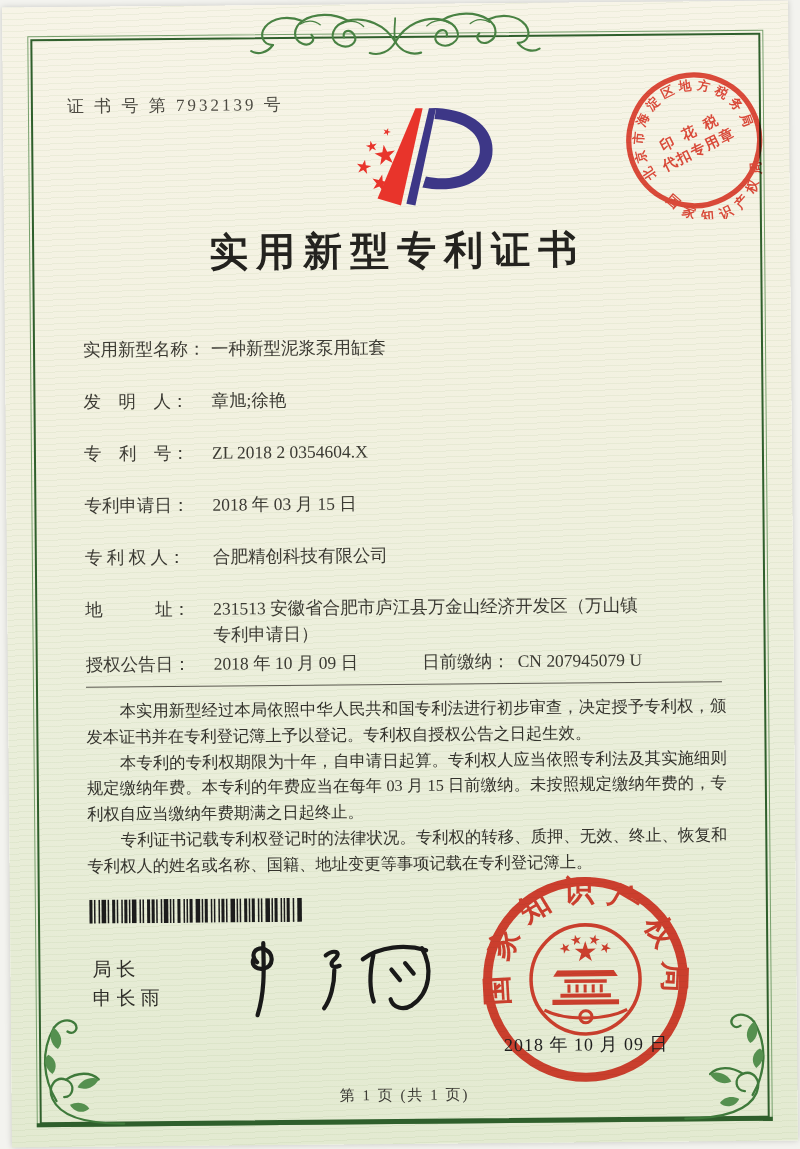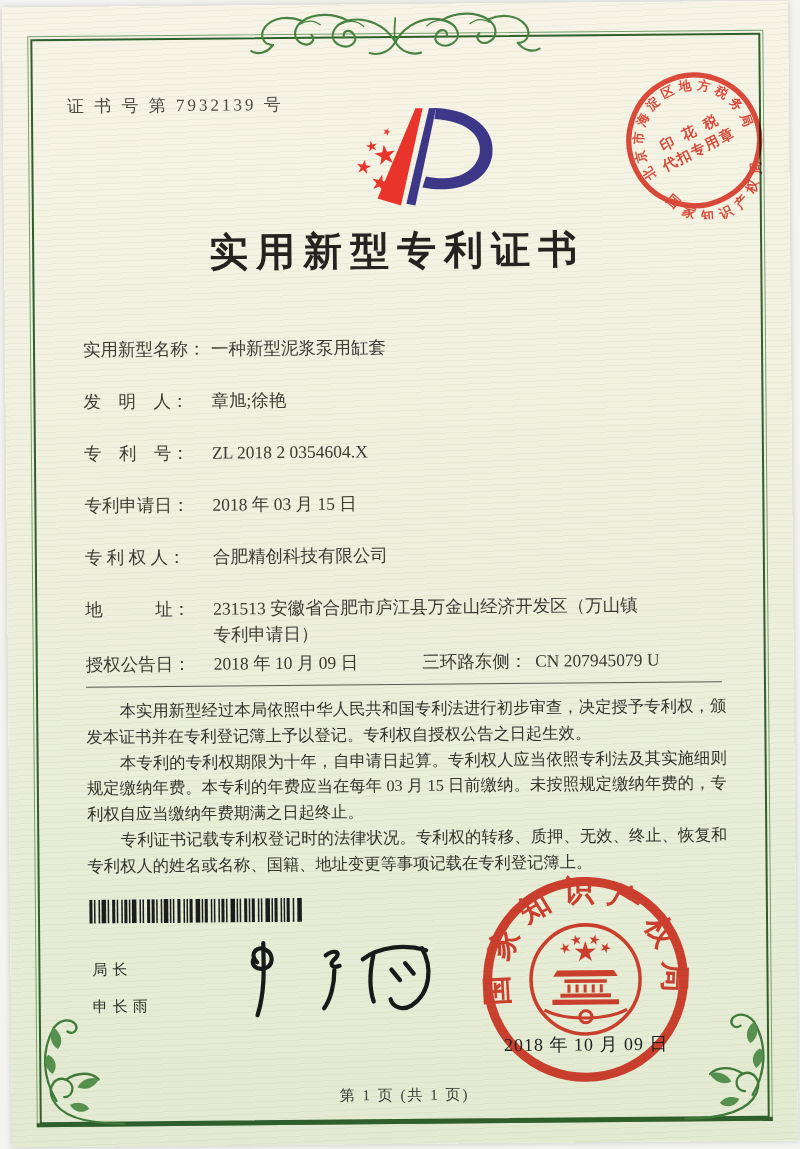--- a/index.html
+++ b/index.html
@@ -34,22 +34,22 @@
   .frow .lbl{flex:0 0 128px;white-space:nowrap;}
   .frow .val{flex:1;}
   .frow.addr{margin-bottom:3px;}
   .grant{display:flex;font-size:17.5px;line-height:26px;}
   .grant .g2{margin-left:64px;display:flex;}
   .divider{margin-top:9px;width:636px;border-top:1px solid #5a584f;height:0;}
   .paras{margin-top:11px;width:640px;font-size:16.3px;line-height:25.8px;
          text-align:justify;color:#33322c;}
   .paras p{margin:0;text-indent:2.05em;}
   .barcode{left:78px;top:893px;width:220px;height:24px;}
-  .director{left:82px;top:952px;font-size:15px;letter-spacing:5px;color:#2f2e29;line-height:22px;}
-  .director .name{margin-top:15px;}
+  .director{left:82px;top:952px;font-size:19px;letter-spacing:5px;color:#2f2e29;line-height:22px;}
+  .director .name{margin-top:7px;}
   .signature{left:215px;top:933px;width:222px;height:102px;}
   .seal{left:468px;top:870px;width:214px;height:214px;mix-blend-mode:multiply;opacity:.92;}
   .seal-date{left:472px;top:1030px;width:206px;text-align:center;font-size:18px;
              color:#1f1f1f;letter-spacing:1px;}
   .footer{left:0;right:0;top:1082px;text-align:center;font-size:15px;color:#3c3b35;letter-spacing:2px;}
   .tax-stamp{left:612px;top:60px;width:158px;height:158px;mix-blend-mode:multiply;opacity:.88;}
   .orn-top{left:50%;top:2px;transform:translateX(-50%);width:316px;height:62px;}
   .orn-bl{left:16px;bottom:14px;width:106px;height:118px;}
   .orn-br{right:16px;bottom:14px;width:106px;height:118px;transform:scaleX(-1);}
 </style>
@@ -168,21 +168,21 @@
       <span class="lbl">地　　　址：</span>
       <span class="val">
         <span>231513 安徽省合肥市庐江县万金山经济开发区（万山镇</span><br>
         <span>专利申请日）</span>
       </span>
     </div>
     <div class="grant">
       <span class="lbl" style="flex:0 0 128px">授权公告日：</span>
       <span>2018 年 10 月 09 日</span>
       <span class="g2">
-        <span>三环路东侧：</span>
+        <span>日前缴纳：</span>
         <span style="margin-left:8px">CN 207945079 U</span>
       </span>
     </div>
     <div class="divider"></div>
 
     <div class="paras">
       <p>本实用新型经过本局依照中华人民共和国专利法进行初步审查，决定授予专利权，颁发本证书并在专利登记簿上予以登记。专利权自授权公告之日起生效。</p>
       <p>本专利的专利权期限为十年，自申请日起算。专利权人应当依照专利法及其实施细则规定缴纳年费。本专利的年费应当在每年 03 月 15 日前缴纳。未按照规定缴纳年费的，专利权自应当缴纳年费期满之日起终止。</p>
       <p>专利证书记载专利权登记时的法律状况。专利权的转移、质押、无效、终止、恢复和专利权人的姓名或名称、国籍、地址变更等事项记载在专利登记簿上。</p>
     </div>

